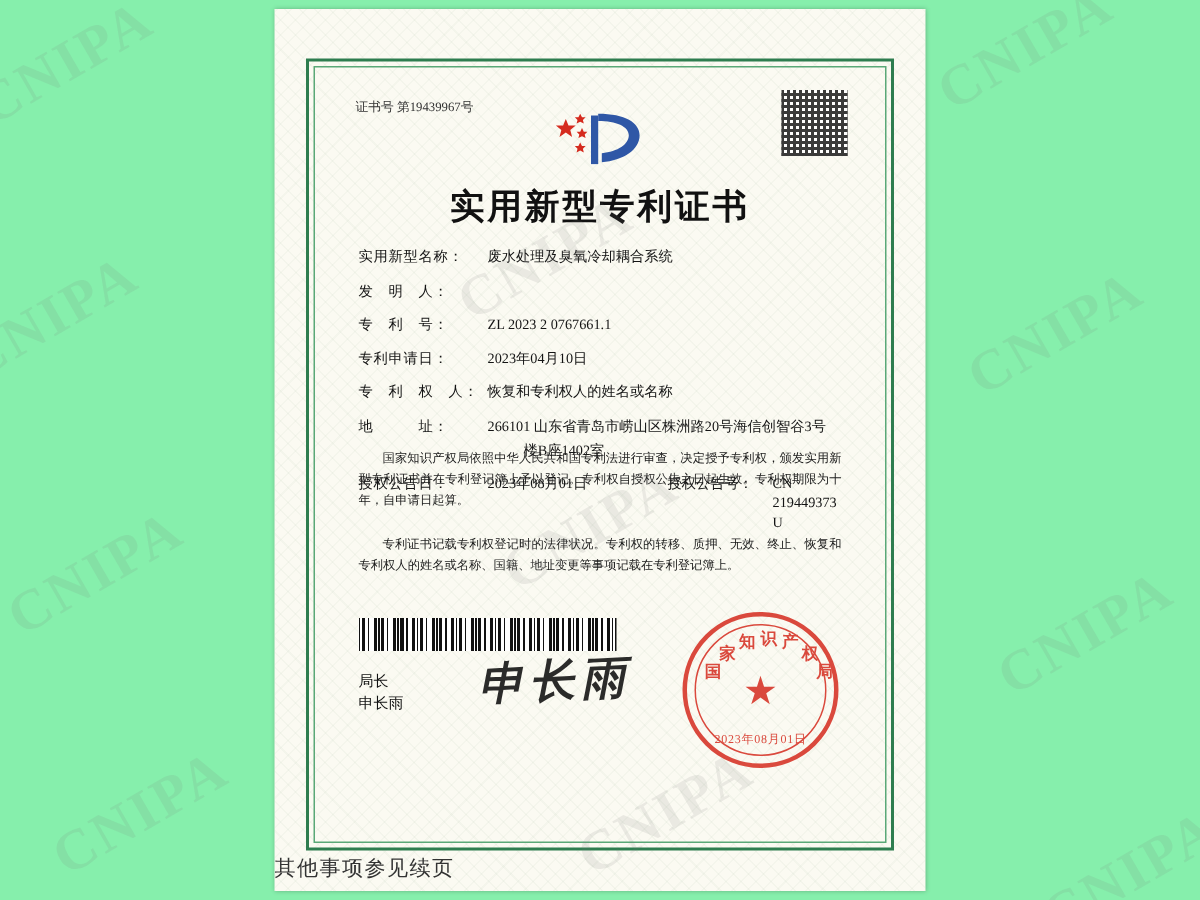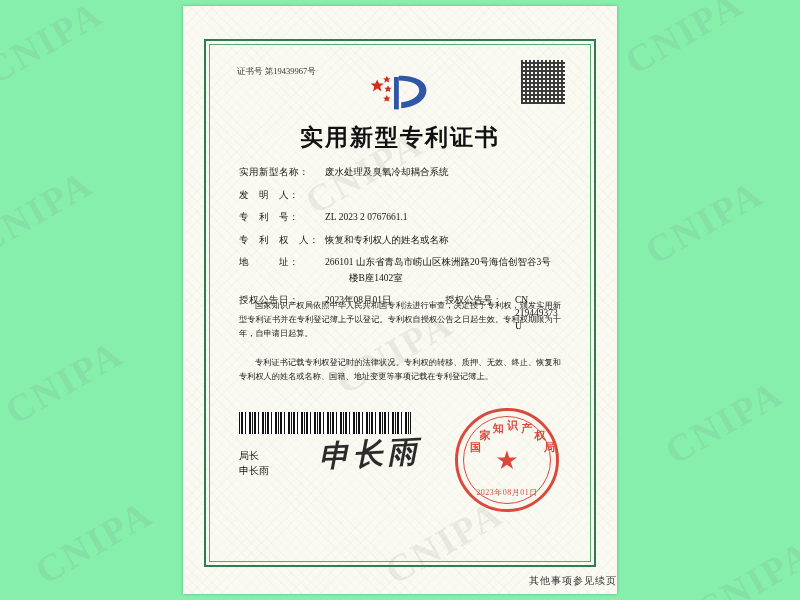--- a/index.html
+++ b/index.html
@@ -99,21 +99,21 @@
   .p2{top:300px;}
 
   .barcode{
     position:absolute;left:16px;top:356px;width:172px;height:22px;
     background:repeating-linear-gradient(90deg,
       #111 0 1px, #fff 1px 2px, #111 2px 4px, #fff 4px 6px,
       #111 6px 7px, #fff 7px 10px, #111 10px 12px, #fff 12px 13px);
   }
   .sign-label{
     position:absolute;left:16px;top:392px;
-    font-family:Liberation Serif, serif;
+    font-family:Liberation Mono, monospace;
     font-size:10px;line-height:15px;color:#111;
   }
   .signature{
     position:absolute;left:96px;top:378px;
     font-family:"Liberation Serif","DejaVu Serif",serif;
     font-size:30px;color:#1a1a1a;
     letter-spacing:4px;
     transform:rotate(-3deg);
     font-weight:bold;
     font-style:italic;
@@ -148,23 +148,23 @@
     position:absolute;left:0;right:0;bottom:11px;text-align:center;
     font-size:8px;font-family:"Liberation Serif","DejaVu Serif",serif;
     letter-spacing:0.5px;
   }
   .pagenum{
     position:absolute;left:0;right:0;bottom:-22px;text-align:center;
     font-family:"Liberation Serif","DejaVu Serif",serif;
     font-size:8px;color:#222;
   }
   .footnote{
-    position:absolute;left:0;right:0;bottom:6px;text-align:right;
+    position:absolute;left:0;right:0;bottom:6px;text-align:left;
     font-family:Liberation Mono, monospace;
-    font-size:10px;color:#333;letter-spacing:1px;
+    font-size:14px;color:#333;letter-spacing:1px;
   }
 </style>
 </head>
 <body>
 
 <div class="page">
 
   <div class="sheet">
     <div class="border-outer"></div>
     <div class="border-inner"></div>
@@ -190,20 +190,24 @@
         <div class="frow">
           <div class="flabel">实用新型名称：</div>
           <div class="fvalue">废水处理及臭氧冷却耦合系统</div>
         </div>
         <div class="frow">
           <div class="flabel">发　明　人：</div>
         </div>
         <div class="frow">
           <div class="flabel">专　利　号：</div>
           <div class="fvalue">ZL 2023 2 0767661.1</div>
+        </div>
+        <div class="frow">
+          <div class="flabel">专利申请日：</div>
+          <div class="fvalue">2023年04月10日</div>
         </div>
         <div class="frow">
           <div class="flabel">专　利　权　人：</div>
           <div class="fvalue">恢复和专利权人的姓名或名称</div>
         </div>
         <div class="frow">
           <div class="flabel">地　　　址：</div>
           <div class="fvalue">266101 山东省青岛市崂山区株洲路20号海信创智谷3号</div>
         </div>
         <div class="addr2">楼B座1402室</div>

